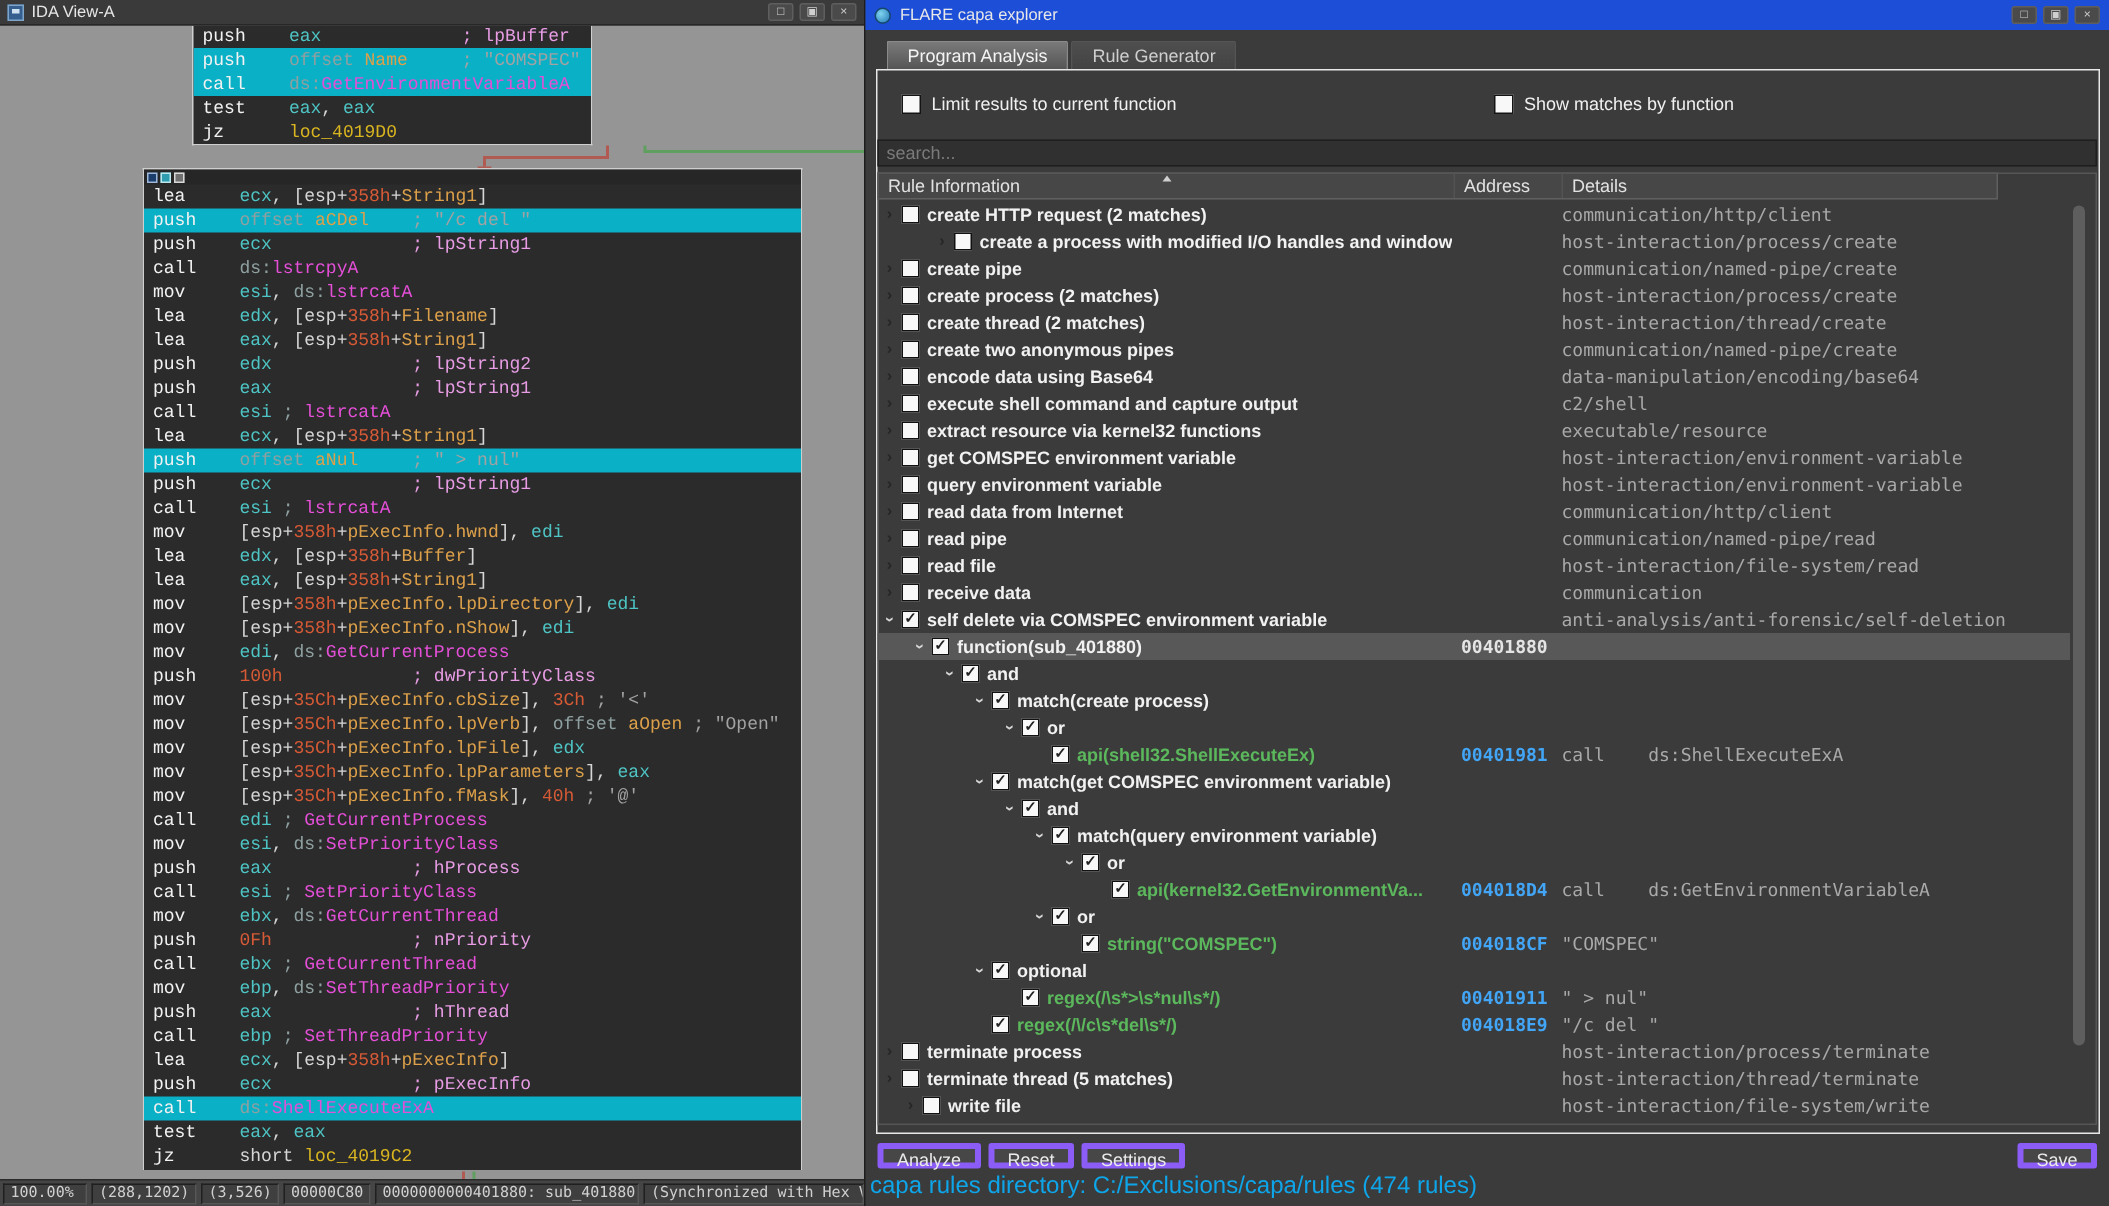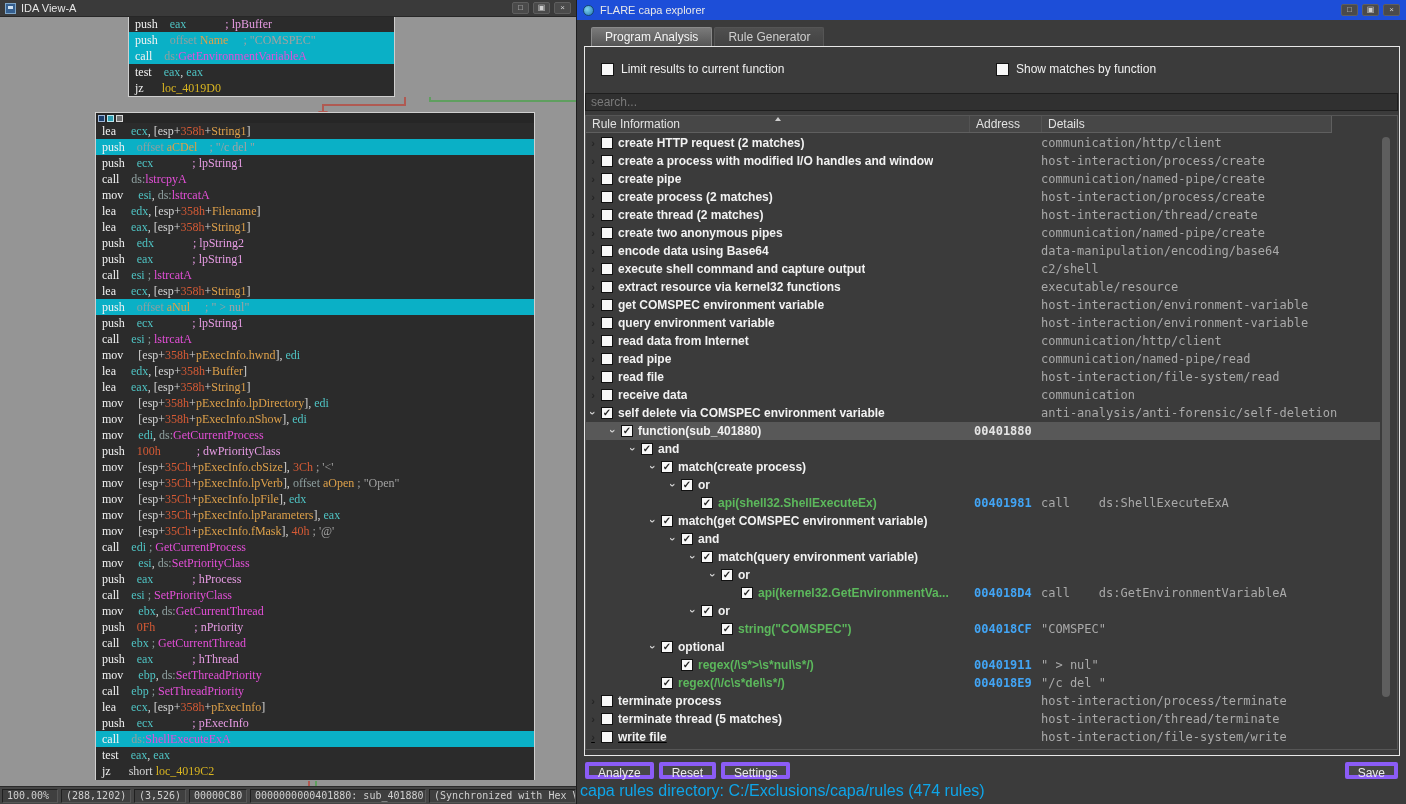--- a/index.html
+++ b/index.html
@@ -23,21 +23,21 @@
   .graph{position:absolute;left:0;top:17px;width:576px;height:769px;overflow:hidden;z-index:1}
   .edges{position:absolute;left:0;top:0;z-index:1;pointer-events:none}
   .asm-node{position:absolute;background:var(--nodebg);border:1px solid #cfcfcf;z-index:2;overflow:hidden}
   .node-top{left:128px;top:-1px;width:267px;border-top:none}
   .node-main{left:95px;top:95px;width:440px;height:668px;border-bottom:none}
   .node-iconrow{height:10px;display:flex;align-items:center;gap:2px;padding-left:2px;background:#262626}
   .mini-ic{width:7px;height:7px;display:inline-block}
   .mi1{background:#1a3d6b;border:1px solid #9fb7d8}
   .mi2{background:#2e9db0;border:1px solid #bde6ee}
   .mi3{background:#6f6f6f;border:1px solid #d8d8d8}
-  .asm-line{height:16px;line-height:16px;white-space:pre;font-family:Liberation Serif, serif;
+  .asm-line{height:16px;line-height:16px;white-space:pre;font-family:Liberation Mono, monospace;
     font-size:12px;padding-left:6px}
   .asm-line.hl{background:var(--hl)}
   .tk-m{color:#f2f2f2}.tk-r{color:#4fc4c4}.tk-n{color:#d65a35}.tk-i{color:#dda04a}
   .tk-g{color:#8fa0a0}.tk-a{color:#e44fd8}.tk-c{color:#e79ce4}.tk-q{color:#a2a2a2}
   .tk-l{color:#d9b520}.tk-d{color:#d6d6d6}
   .ida-statusbar{position:absolute;left:0;bottom:0;width:576px;height:18px;background:#454545;
     border-top:1px solid #2a2a2a;display:flex;align-items:center;padding-left:2px;z-index:5}
   .seg{height:14px;line-height:12px;background:#3f3f3f;border:1px solid;
     border-color:#202020 #575757 #575757 #202020;color:#d0d0d0;font-family:"DejaVu Sans Mono",monospace;
     font-size:10px;padding:0 4px;margin-right:3px;white-space:nowrap;overflow:hidden}
@@ -161,22 +161,22 @@
             <div class="asm-line"><span class="tk-m">mov     </span><span class="tk-d">[esp+</span><span class="tk-n">35Ch</span><span class="tk-d">+</span><span class="tk-i">pExecInfo.lpFile</span><span class="tk-d">], </span><span class="tk-r">edx</span></div>
             <div class="asm-line"><span class="tk-m">mov     </span><span class="tk-d">[esp+</span><span class="tk-n">35Ch</span><span class="tk-d">+</span><span class="tk-i">pExecInfo.lpParameters</span><span class="tk-d">], </span><span class="tk-r">eax</span></div>
             <div class="asm-line"><span class="tk-m">mov     </span><span class="tk-d">[esp+</span><span class="tk-n">35Ch</span><span class="tk-d">+</span><span class="tk-i">pExecInfo.fMask</span><span class="tk-d">], </span><span class="tk-n">40h</span><span class="tk-q"> ; '@'</span></div>
             <div class="asm-line"><span class="tk-m">call    </span><span class="tk-r">edi</span><span class="tk-d"> </span><span class="tk-g">; </span><span class="tk-a">GetCurrentProcess</span></div>
             <div class="asm-line"><span class="tk-m">mov     </span><span class="tk-r">esi</span><span class="tk-d">, </span><span class="tk-g">ds:</span><span class="tk-a">SetPriorityClass</span></div>
             <div class="asm-line"><span class="tk-m">push    </span><span class="tk-r">eax</span><span class="tk-d">             </span><span class="tk-c">; hProcess</span></div>
             <div class="asm-line"><span class="tk-m">call    </span><span class="tk-r">esi</span><span class="tk-d"> </span><span class="tk-g">; </span><span class="tk-a">SetPriorityClass</span></div>
             <div class="asm-line"><span class="tk-m">mov     </span><span class="tk-r">ebx</span><span class="tk-d">, </span><span class="tk-g">ds:</span><span class="tk-a">GetCurrentThread</span></div>
             <div class="asm-line"><span class="tk-m">push    </span><span class="tk-n">0Fh</span><span class="tk-d">             </span><span class="tk-c">; nPriority</span></div>
             <div class="asm-line"><span class="tk-m">call    </span><span class="tk-r">ebx</span><span class="tk-d"> </span><span class="tk-g">; </span><span class="tk-a">GetCurrentThread</span></div>
+            <div class="asm-line"><span class="tk-m">mov     </span><span class="tk-r">ebp</span><span class="tk-d">, </span><span class="tk-g">ds:</span><span class="tk-a">SetThreadPriority</span></div>
             <div class="asm-line"><span class="tk-m">push    </span><span class="tk-r">eax</span><span class="tk-d">             </span><span class="tk-c">; hThread</span></div>
-            <div class="asm-line"><span class="tk-m">mov     </span><span class="tk-r">ebp</span><span class="tk-d">, </span><span class="tk-g">ds:</span><span class="tk-a">SetThreadPriority</span></div>
             <div class="asm-line"><span class="tk-m">call    </span><span class="tk-r">ebp</span><span class="tk-d"> </span><span class="tk-g">; </span><span class="tk-a">SetThreadPriority</span></div>
             <div class="asm-line"><span class="tk-m">lea     </span><span class="tk-r">ecx</span><span class="tk-d">, [esp+</span><span class="tk-n">358h</span><span class="tk-d">+</span><span class="tk-i">pExecInfo</span><span class="tk-d">]</span></div>
             <div class="asm-line"><span class="tk-m">push    </span><span class="tk-r">ecx</span><span class="tk-d">             </span><span class="tk-c">; pExecInfo</span></div>
             <div class="asm-line hl"><span class="tk-m">call    </span><span class="tk-g">ds:</span><span class="tk-a">ShellExecuteExA</span></div>
             <div class="asm-line"><span class="tk-m">test    </span><span class="tk-r">eax</span><span class="tk-d">, </span><span class="tk-r">eax</span></div>
             <div class="asm-line"><span class="tk-m">jz      </span><span class="tk-d">short </span><span class="tk-l">loc_4019C2</span></div>
           </div>
       </div>
     </div>
 
@@ -236,21 +236,21 @@
         <div class="trow">
           <div class="c-rule" style="padding-left: 2px;">
             <span class="caret col">›</span>
             <span class="cb"></span>
             <span class="rlabel">create HTTP request (2 matches)</span>
           </div>
           <div class="addr"></div>
           <div class="det">communication/http/client</div>
         </div>
         <div class="trow">
-          <div class="c-rule" style="padding-left: 2px;">
+          <div class="c-rule" style="padding-left: 2px; margin-left: 35px;">
             <span class="caret col">›</span>
             <span class="cb"></span>
             <span class="rlabel">create a process with modified I/O handles and window</span>
           </div>
           <div class="addr"></div>
           <div class="det">host-interaction/process/create</div>
         </div>
         <div class="trow">
           <div class="c-rule" style="padding-left: 2px;">
             <span class="caret col">›</span>
@@ -524,21 +524,21 @@
         <div class="trow">
           <div class="c-rule" style="padding-left: 2px;">
             <span class="caret col">›</span>
             <span class="cb"></span>
             <span class="rlabel">terminate thread (5 matches)</span>
           </div>
           <div class="addr"></div>
           <div class="det">host-interaction/thread/terminate</div>
         </div>
         <div class="trow">
-          <div class="c-rule" style="padding-left: 2px; text-decoration: underline;">
+          <div class="c-rule" style="padding-left: 16px;">
             <span class="caret col">›</span>
             <span class="cb"></span>
             <span class="rlabel">write file</span>
           </div>
           <div class="addr"></div>
           <div class="det">host-interaction/file-system/write</div>
         </div>
       </div>
     <div class="table-outline"></div>
     <div class="vscroll"></div>

